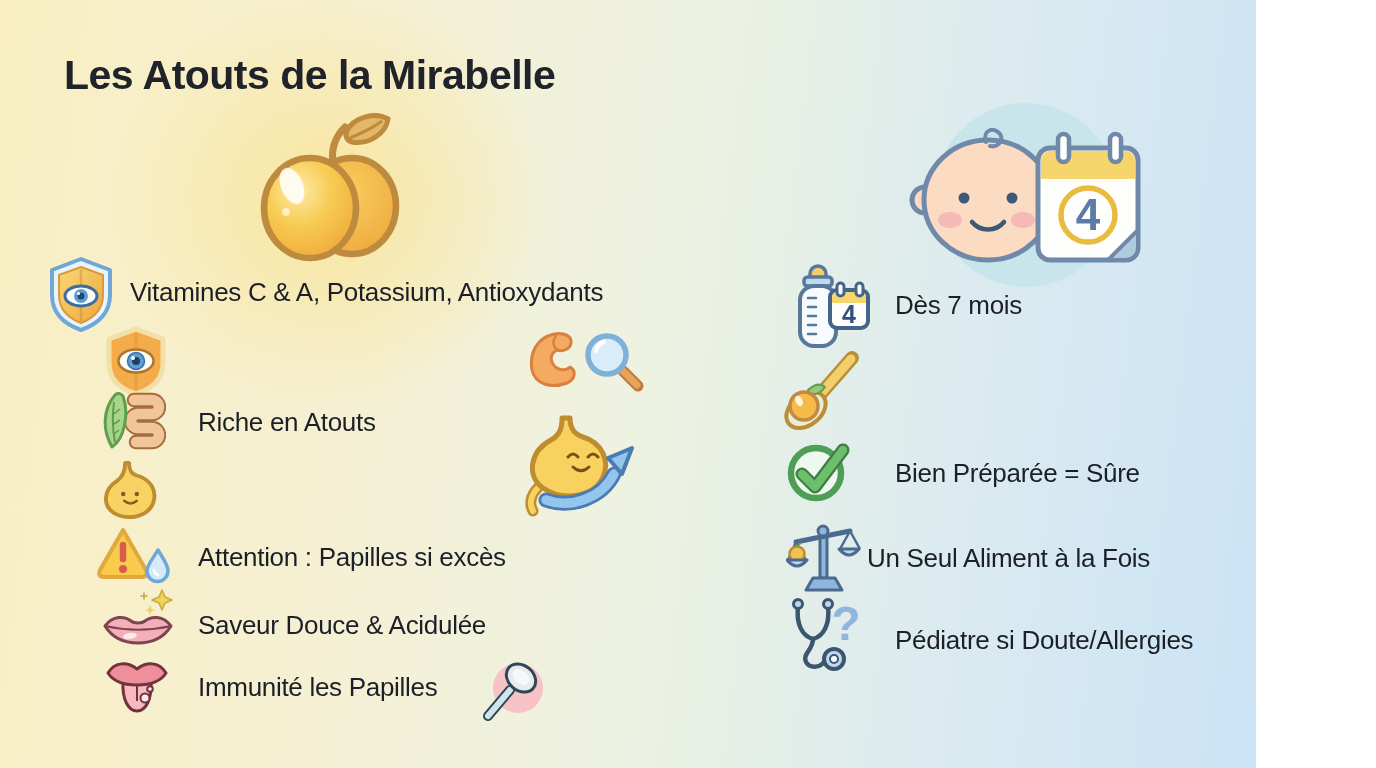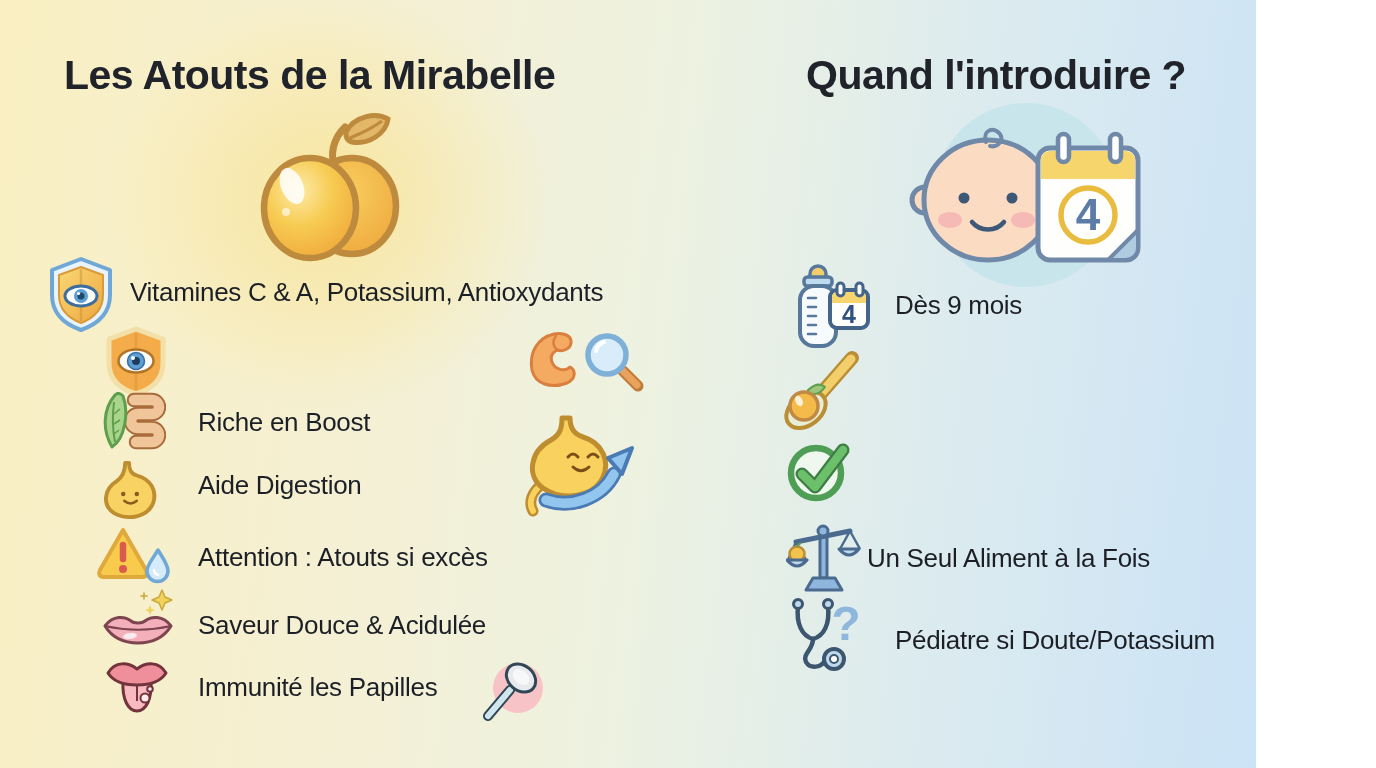--- a/index.html
+++ b/index.html
@@ -100,31 +100,30 @@
 
   <div class="icn" style="left:98px;top:392px">
     <svg width="68" height="62" viewBox="0 0 68 62">
       <path d="M36 8 H54 a7 7 0 0 1 0 14 H40 a7 7 0 0 0 0 14 H54 a7 7 0 0 1 0 14 H38" fill="none" stroke="#A86C3C" stroke-width="14.5" stroke-linecap="round" stroke-linejoin="round"></path>
       <path d="M36 8 H54 a7 7 0 0 1 0 14 H40 a7 7 0 0 0 0 14 H54 a7 7 0 0 1 0 14 H38" fill="none" stroke="#F0C59A" stroke-width="10.5" stroke-linecap="round" stroke-linejoin="round"></path>
       <path d="M17 3 C5 17 4 38 14 55 C27 47 31 20 25 4 C22 1 19 1 17 3 Z" fill="#A8D48C" stroke="#5F9E4C" stroke-width="3" stroke-linejoin="round"></path>
       <path d="M16 10 C14 26 15 40 17 50" fill="none" stroke="#5F9E4C" stroke-width="2"></path>
       <path d="M16 22 l6 -5 M16 32 l6 -4 M16 42 l5 -4" stroke="#5F9E4C" stroke-width="1.6" fill="none"></path>
     </svg>
   </div>
-  <div class="label" style="left:198px;top:409px">Riche en Boost</div>
+  <div class="label" style="left:198px;top:409px">Riche en Atouts</div>
 
   <div class="icn" style="left:99px;top:459px">
     <svg width="64" height="66" viewBox="0 0 64 68">
       <path d="M26 4 C26 12 24 18 17 23 C4 31 2 48 15 56 C30 64 50 59 55 45 C59 32 52 21 38 17 C31 15 30 10 30 4 Z" fill="#F8D363" stroke="#BD8D2F" stroke-width="4" stroke-linejoin="round"></path>
       <circle cx="24" cy="36" r="2.3" fill="#8A5B1F"></circle>
         <circle cx="38" cy="36" r="2.3" fill="#8A5B1F"></circle>
       <path d="M25 43 q6.5 5.5 13 0" fill="none" stroke="#8A5B1F" stroke-width="2.5" stroke-linecap="round"></path>
     </svg>
   </div>
-  <div class="label" style="left:198px;top:472px">Aide Digestion</div>
   <div class="icn" style="left:516px;top:412px">
     <svg width="126" height="120" viewBox="0 0 126 120">
       <path d="M26 72 C16 80 12 90 17 99" fill="none" stroke="#BD8D2F" stroke-width="11" stroke-linecap="round"></path>
       <path d="M26 72 C16 80 12 90 17 99" fill="none" stroke="#F8D15E" stroke-width="6" stroke-linecap="round"></path>
       <path d="M46 6 C46 16 44 23 35 28 C14 39 10 64 27 76 C47 90 78 85 87 65 C94 50 87 31 67 25 C57 22 54 15 54 6 Z" fill="#F8D15E" stroke="#BD8D2F" stroke-width="5" stroke-linejoin="round"></path>
       <path d="M52 45 q5 -6 10 0 M72 45 q5 -6 10 0" fill="none" stroke="#7A4E16" stroke-width="3" stroke-linecap="round"></path>
       <path d="M57 55 q8 7.5 16 0" fill="none" stroke="#7A4E16" stroke-width="3" stroke-linecap="round"></path>
       <path d="M30 88 C55 97 86 86 98 62" fill="none" stroke="#4A7BB5" stroke-width="15" stroke-linecap="round"></path>
       <path d="M30 88 C55 97 86 86 98 62" fill="none" stroke="#93C6EE" stroke-width="9.5" stroke-linecap="round"></path>
       <polygon points="92,46 116,36 106,62" fill="#93C6EE" stroke="#4A7BB5" stroke-width="4" stroke-linejoin="round"></polygon>
@@ -133,21 +132,21 @@
 
   <div class="icn" style="left:96px;top:524px">
     <svg width="76" height="64" viewBox="0 0 76 64">
       <path d="M27 6 L50 46 Q53 53 45 53 H9 Q1 53 4 46 Z" fill="#F9CB4C" stroke="#E0A93C" stroke-width="4" stroke-linejoin="round"></path>
       <line x1="27" y1="21" x2="27" y2="35" stroke="#D95B4D" stroke-width="6.5" stroke-linecap="round"></line>
       <circle cx="27" cy="45" r="4" fill="#D95B4D"></circle>
       <path d="M62 26 C68 36 72 41 72 47 a10.5 10.5 0 0 1 -21 0 C51 41 56 36 62 26 Z" fill="#D5EBF9" stroke="#6FA8D6" stroke-width="3.5" stroke-linejoin="round"></path>
       <path d="M58 46 a6 6 0 0 0 4 5" fill="none" stroke="#FFFFFF" stroke-width="2.5" stroke-linecap="round"></path>
     </svg>
   </div>
-  <div class="label" style="left:198px;top:544px">Attention : Atouts si excès</div>
+  <div class="label" style="left:198px;top:544px">Attention : Papilles si excès</div>
 
   <div class="icn" style="left:100px;top:588px">
     <svg width="78" height="64" viewBox="0 0 78 64">
       <path d="M62 2 L65 9 L72 12 L65 15 L62 22 L59 15 L52 12 L59 9 Z" fill="#EFD35C" stroke="#C9A93C" stroke-width="1.5" stroke-linejoin="round"></path>
       <path d="M50 17 L51.5 21 L55 22 L51.5 23.5 L50 27 L48.5 23.5 L45 22 L48.5 21 Z" fill="#EFD35C"></path>
       <path d="M44 5 v6 M41 8 h6" stroke="#C9A93C" stroke-width="1.6" stroke-linecap="round"></path>
       <path d="M5 38 C13 27 25 28 31 33 C34 35.5 42 35.5 45 33 C51 28 63 27 71 38 C63 51 51 55 38 55 C25 55 13 51 5 38 Z" fill="#F3AFBA" stroke="#7E4450" stroke-width="3" stroke-linejoin="round"></path>
       <path d="M5 38 C27 43 49 43 71 38" fill="none" stroke="#7E4450" stroke-width="2.2"></path>
       <ellipse cx="30" cy="48" rx="7" ry="3" transform="rotate(-8 30 48)" fill="rgba(255,255,255,.75)"></ellipse>
     </svg>
@@ -167,21 +166,20 @@
   <div class="icn" style="left:476px;top:654px">
     <svg width="72" height="72" viewBox="0 0 72 72">
       <circle cx="42" cy="34" r="25" fill="#F8C3C6"></circle>
       <line x1="34" y1="36" x2="12" y2="62" stroke="#2F4756" stroke-width="10" stroke-linecap="round"></line>
       <line x1="34" y1="36" x2="12" y2="62" stroke="#CFE6EC" stroke-width="6" stroke-linecap="round"></line>
       <ellipse cx="45" cy="24" rx="16" ry="12.5" transform="rotate(40 45 24)" fill="#E8EAEE" stroke="#2F4756" stroke-width="3"></ellipse>
       <ellipse cx="45" cy="23" rx="9.5" ry="6.5" transform="rotate(40 45 23)" fill="#F7F8FA"></ellipse>
     </svg>
   </div>
 
-  <div class="title" style="left:806px;top:52px">Quand l'introduire ?</div>
 
   <div class="icn" style="left:898px;top:100px">
     <svg width="250" height="190" viewBox="0 0 250 190">
       <circle cx="128" cy="95" r="92" fill="#C9E5EC"></circle>
       <circle cx="27" cy="100" r="13" fill="#FBDCC3" stroke="#7089A8" stroke-width="5"></circle>
       <circle cx="152" cy="100" r="13" fill="#FBDCC3" stroke="#7089A8" stroke-width="5"></circle>
       <ellipse cx="90" cy="100" rx="64" ry="60" fill="#FBDCC3" stroke="#7089A8" stroke-width="5"></ellipse>
       <path d="M88 42 C84 30 96 26 102 34 C106 40 100 48 92 46" fill="none" stroke="#7089A8" stroke-width="4" stroke-linecap="round"></path>
       <circle cx="66" cy="98" r="5.5" fill="#3E5977"></circle>
         <circle cx="114" cy="98" r="5.5" fill="#3E5977"></circle>
@@ -204,40 +202,41 @@
       <rect x="20" y="13" width="28" height="9" rx="3.5" fill="#BDDAEE" stroke="#56789B" stroke-width="3.5"></rect>
       <rect x="16" y="22" width="36" height="60" rx="14" fill="#F7FBFE" stroke="#56789B" stroke-width="4"></rect>
       <path d="M24 34 h8 M24 43 h8 M24 52 h8 M24 61 h8 M24 70 h8" stroke="#56789B" stroke-width="2.5" stroke-linecap="round"></path>
       <rect x="46" y="26" width="38" height="38" rx="7" fill="#FEFEFD" stroke="#44648A" stroke-width="4"></rect>
       <path d="M53 28 h24 a5 5 0 0 1 5 5 v6 h-34 v-6 a5 5 0 0 1 5 -5 z" fill="#F6D56C"></path>
       <rect x="53" y="19" width="7" height="13" rx="3.5" fill="#FEFEFD" stroke="#44648A" stroke-width="3"></rect>
       <rect x="72" y="19" width="7" height="13" rx="3.5" fill="#FEFEFD" stroke="#44648A" stroke-width="3"></rect>
       <text x="65" y="59" font-family="Liberation Sans, sans-serif" font-size="25" font-weight="bold" fill="#31507E" text-anchor="middle">4</text>
     </svg>
   </div>
-  <div class="label" style="left:895px;top:292px">Dès 9 mois</div>
+  <div class="label" style="left:895px;top:292px">Dès 7 mois</div>
 
   <div class="icn" style="left:780px;top:348px">
     <svg width="82" height="86" viewBox="0 0 82 86">
       <line x1="72" y1="10" x2="37" y2="50" stroke="#B98E35" stroke-width="14" stroke-linecap="round"></line>
       <line x1="71" y1="11" x2="38" y2="49" stroke="#F2CF6B" stroke-width="9" stroke-linecap="round"></line>
       <ellipse cx="26" cy="62" rx="22" ry="15" transform="rotate(-38 26 62)" fill="#E7EDD6" stroke="#B98E35" stroke-width="4"></ellipse>
       <path d="M28 42 q10 -9 17 -3 q-6 9 -17 7 z" fill="#9CC57E" stroke="#5F9E4C" stroke-width="2" stroke-linejoin="round"></path>
       <circle cx="24" cy="58" r="14" fill="#F5BB4A" stroke="#C08A44" stroke-width="3.5"></circle>
       <ellipse cx="19" cy="53" rx="3.5" ry="5.5" transform="rotate(-25 19 53)" fill="rgba(255,255,255,.8)"></ellipse>
     </svg>
   </div>
 
   <div class="icn" style="left:786px;top:437px">
     <svg width="68" height="68" viewBox="0 0 68 68">
       <circle cx="30" cy="36" r="25" fill="#EFF8EF" stroke="#4F9E55" stroke-width="6.5"></circle>
       <path d="M16 37 L29 50 L57 13" fill="none" stroke="#3E7D44" stroke-width="13" stroke-linecap="round" stroke-linejoin="round"></path>
       <path d="M16 37 L29 50 L57 13" fill="none" stroke="#6CC06C" stroke-width="8.5" stroke-linecap="round" stroke-linejoin="round"></path>
     </svg>
   </div>
+  <div class="label" style="left:895px;top:460px">Bien Préparée = Sûre</div>
 
   <div class="icn" style="left:786px;top:514px">
     <svg width="76" height="82" viewBox="0 0 76 82">
       <rect x="34" y="22" width="7" height="42" fill="#8FB6DC" stroke="#4A6B8F" stroke-width="3"></rect>
       <line x1="10" y1="28" x2="64" y2="17" stroke="#4A6B8F" stroke-width="5" stroke-linecap="round"></line>
       <circle cx="37" cy="17" r="5" fill="#8FB6DC" stroke="#4A6B8F" stroke-width="3"></circle>
       <path d="M10 28 L2 46 M10 28 L20 46" stroke="#4A6B8F" stroke-width="2.5"></path>
       <circle cx="11" cy="40" r="7.5" fill="#F2C44D" stroke="#B98E35" stroke-width="2.5"></circle>
       <path d="M11 33 q1 -3 4 -4" fill="none" stroke="#5F9E4C" stroke-width="2"></path>
       <path d="M1 46 Q11 58 21 46 Z" fill="#BFD8EC" stroke="#4A6B8F" stroke-width="3" stroke-linejoin="round"></path>
@@ -252,15 +251,15 @@
     <svg width="80" height="78" viewBox="0 0 80 78">
       <text x="64" y="44" font-family="Liberation Sans, sans-serif" font-size="48" font-weight="bold" fill="#8FB6DC" text-anchor="middle">?</text>
       <path d="M16 10 C14 28 20 40 31 43 C42 40 48 28 46 10" fill="none" stroke="#3D566F" stroke-width="4.5" stroke-linecap="round"></path>
       <circle cx="16" cy="8" r="4.5" fill="#BFD8EC" stroke="#3D566F" stroke-width="3"></circle>
       <circle cx="46" cy="8" r="4.5" fill="#BFD8EC" stroke="#3D566F" stroke-width="3"></circle>
       <path d="M31 43 C31 54 20 58 24 66 C28 73 40 72 43 64" fill="none" stroke="#3D566F" stroke-width="4.5" stroke-linecap="round"></path>
       <circle cx="52" cy="63" r="10" fill="#BFD8EC" stroke="#3D566F" stroke-width="4"></circle>
       <circle cx="52" cy="63" r="4" fill="#FEFEFE" stroke="#3D566F" stroke-width="2"></circle>
     </svg>
   </div>
-  <div class="label" style="left:895px;top:627px">Pédiatre si Doute/Potassium</div>
+  <div class="label" style="left:895px;top:627px">Pédiatre si Doute/Allergies</div>
 
 </div>
 
 </body></html>

